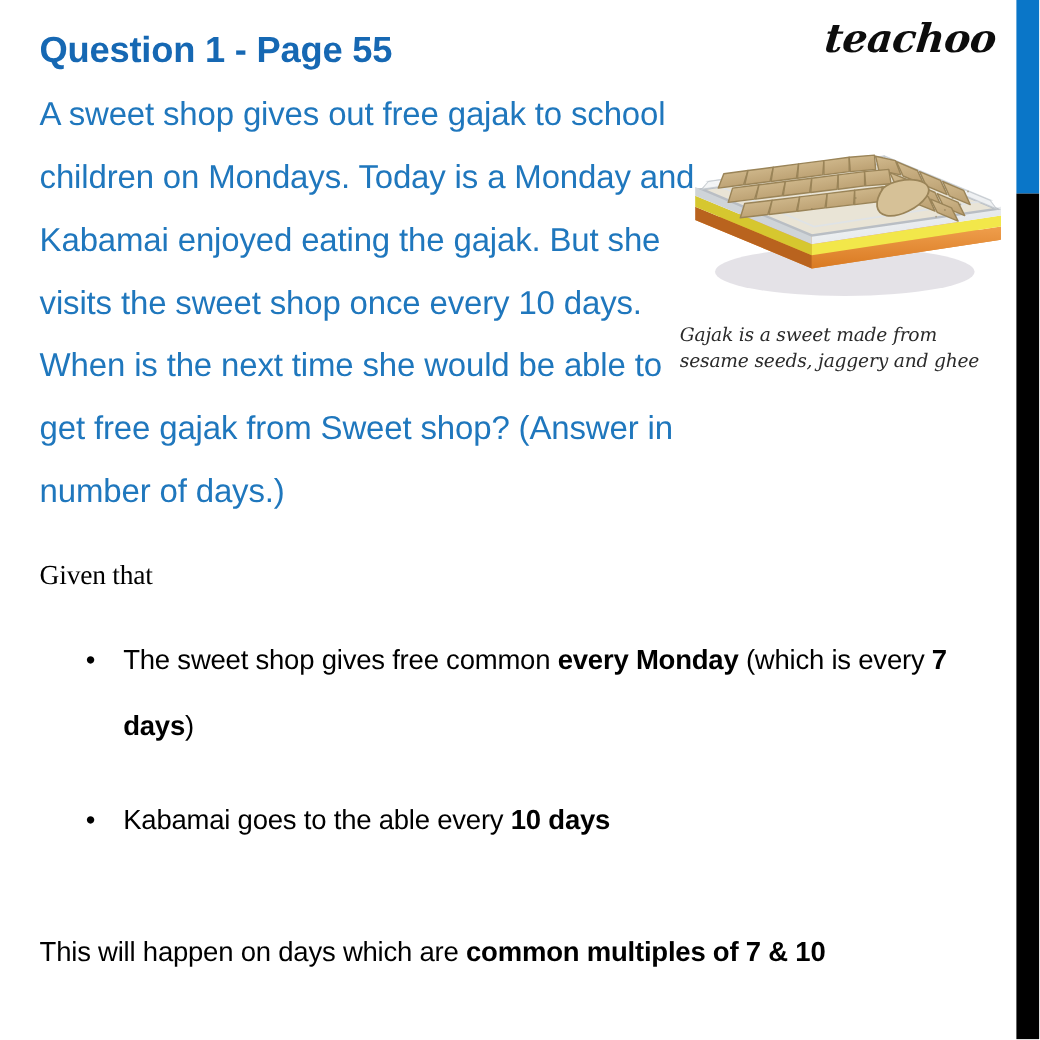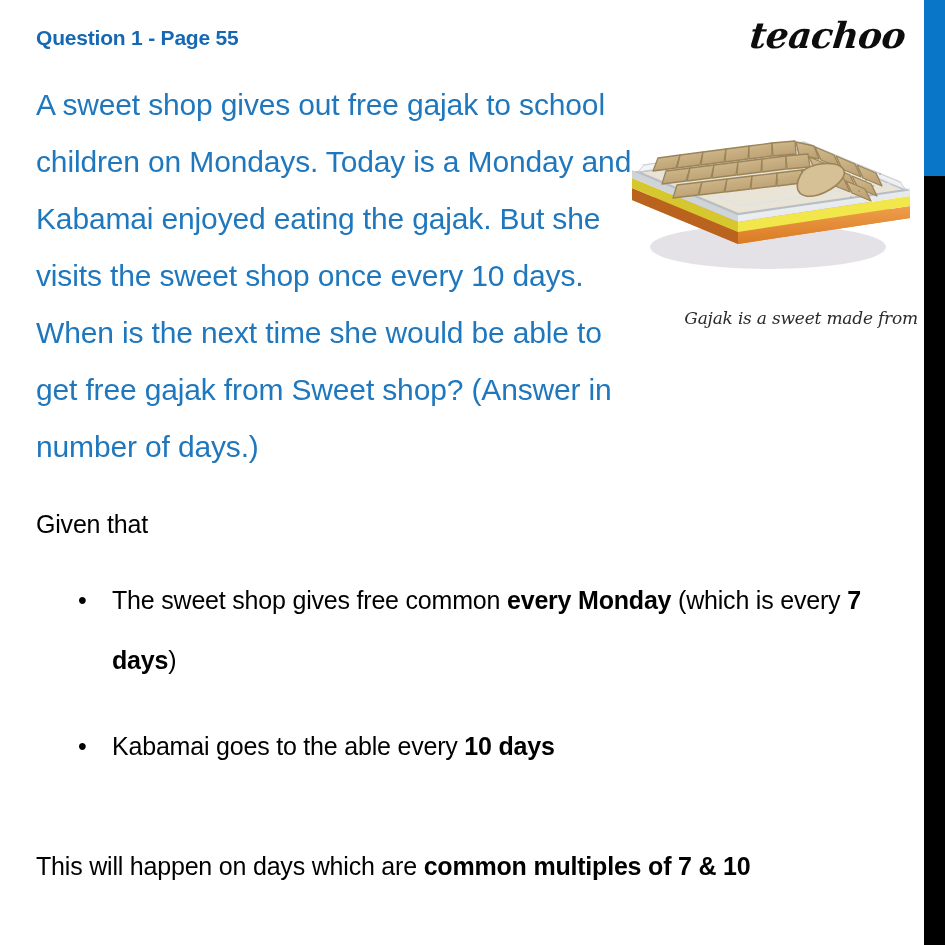--- a/index.html
+++ b/index.html
@@ -47,21 +47,21 @@
     letter-spacing: -0.5px;
     color: #0d0d0d;
     transform: skewX(-6deg);
   }
 
   
   #q-heading {
     position: absolute;
     left: 36px;
     top: 26px;
-    font-size: 21px;
+    font-size: 33px;
     font-weight: bold;
     color: #1668b3;
     letter-spacing: -0.2px;
   }
 
   
   #q-body {
     position: absolute;
     left: 36px;
     top: 76px;
@@ -78,22 +78,22 @@
     left: 618px;
     top: 72px;
     width: 300px;
   }
   #figure-img {
     width: 300px;
     height: 215px;
     display: block;
   }
   #figure-caption {
-    margin-top: 19px;
-    text-align: right;
+    margin-top: 6px;
+    text-align: left;
     font-family: "DejaVu Serif", serif;
     font-style: italic;
     font-size: 17px;
     line-height: 24px;
     color: #2a2a2a;
     letter-spacing: -0.2px;
   }
 
   
   #solution {
@@ -101,21 +101,21 @@
     left: 36px;
     top: 506px;
     width: 860px;
     color: #000000;
     font-size: 25px;
   }
   .sol-line {
     line-height: 36px;
     letter-spacing: -0.2px;
   }
-  #given-that { margin-bottom: 28px; }
+  #given-that { margin-bottom: 28px; font-family: Liberation Serif, serif; }
 
   ul.bullets {
     list-style: none;
     margin: 0;
     padding: 0;
   }
   ul.bullets > li {
     position: relative;
     padding-left: 76px;
     margin-bottom: 26px;
@@ -234,20 +234,21 @@
         <circle cx="255" cy="114" r="0.9"></circle>
         <circle cx="241" cy="119" r="0.9"></circle>
         <circle cx="262" cy="102" r="0.9"></circle>
         <circle cx="233" cy="125" r="0.8"></circle>
         <circle cx="120" cy="118" r="0.8"></circle>
         <circle cx="160" cy="108" r="0.8"></circle>
       </g>
     </svg>
     <div id="figure-caption">
       <div>Gajak is a sweet made from</div>
+      <div>sesame seeds, jaggery and ghee</div>
     </div>
   </div>
 
   <div id="solution">
     <div id="given-that" class="sol-line">Given that</div>
 
     <ul class="bullets">
       <li id="bullet-1">
         <span class="dot">•</span>
         <span>The sweet shop gives free common </span><b>every Monday</b><span> (which is every </span><b>7 days</b><span>)</span>

